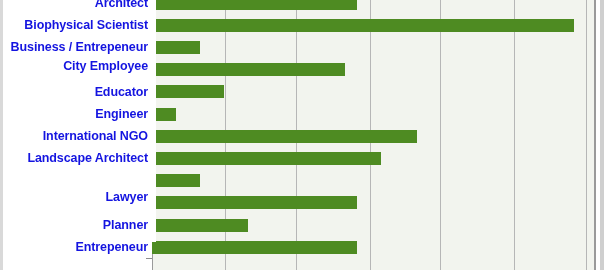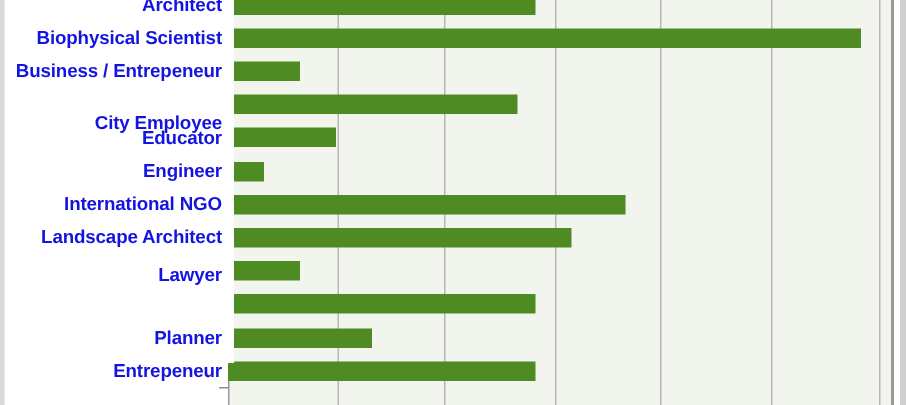--- a/index.html
+++ b/index.html
@@ -117,24 +117,24 @@
       <div class="bar" title="Lawyer: 4" style="left: 152px; top: 174.1px; width: 48.2222px;"></div>
       <div class="bar" title="Local NGO: 17" style="left: 152px; top: 196.3px; width: 204.944px;"></div>
       <div class="bar" title="Planner: 8" style="left: 152px; top: 218.5px; width: 96.4444px;"></div>
       <div class="bar" title="Practitioner: 17" style="left: 152px; top: 240.7px; width: 204.944px;"></div>
     </div>
 
   <div id="label-column">
       <div class="row-label" style="top: -3px;">Architect</div>
       <div class="row-label" style="top: 41.4px;">Business / Entrepeneur</div>
       <div class="row-label" style="top: 19.2px;">Biophysical Scientist</div>
-      <div class="row-label" style="top: 76px;">City Employee</div>
+      <div class="row-label" style="top: 60px;">City Employee</div>
       <div class="row-label" style="top: 85.8px;">Educator</div>
       <div class="row-label" style="top: 108px;">Engineer</div>
       <div class="row-label" style="top: 152.4px;">Landscape Architect</div>
       <div class="row-label" style="top: 130.2px;">International NGO</div>
-      <div class="row-label" style="top: 177px;">Lawyer</div>
+      <div class="row-label" style="top: 191px;">Lawyer</div>
       <div class="row-label" style="top: 219px;">Planner</div>
       <div class="row-label" style="top: 241.2px;">Entrepeneur</div>
     </div>
 
   <div class="edge-strip right"></div>
 </div>
 
 </body></html>

